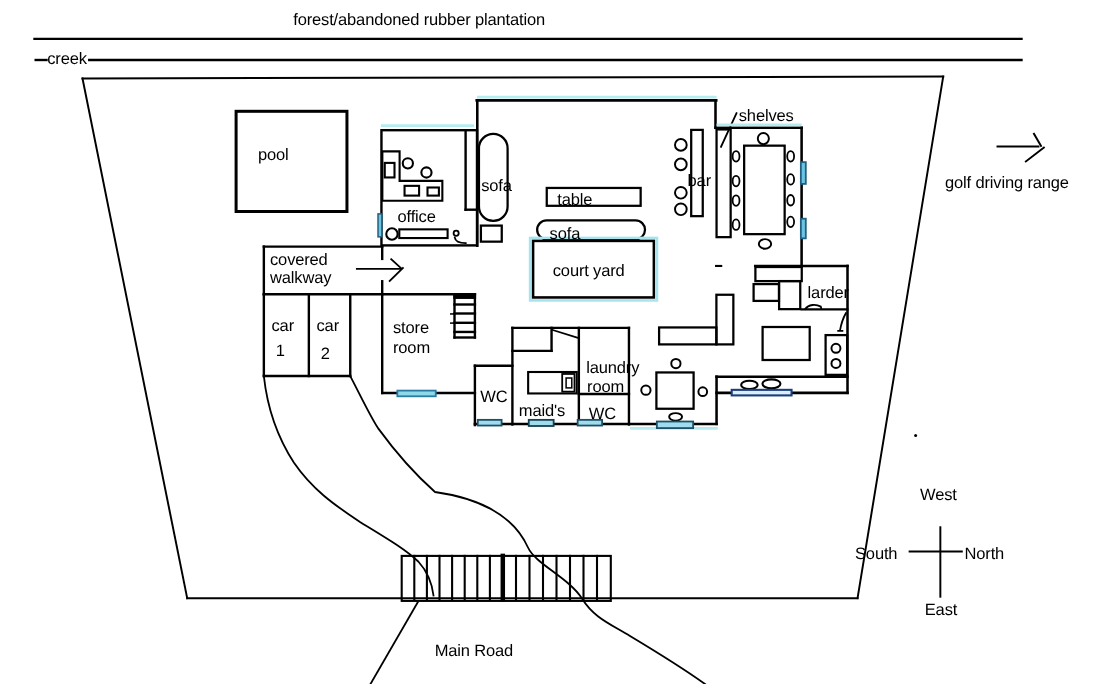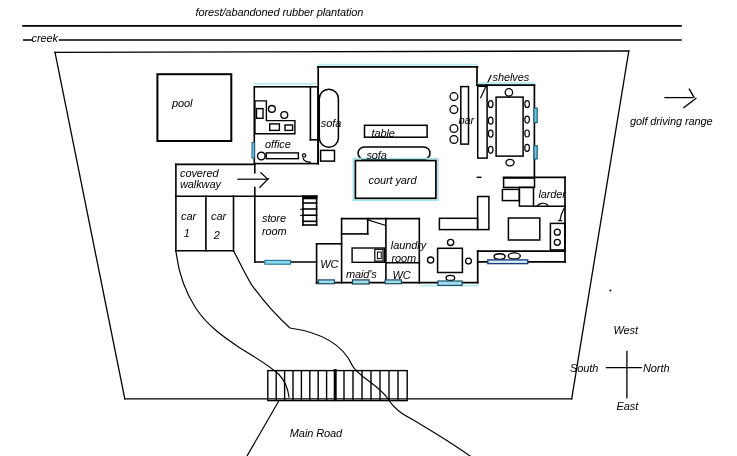--- a/index.html
+++ b/index.html
@@ -1,16 +1,16 @@
 <!DOCTYPE html>
 <html><head>
 <meta charset="utf-8">
 <style>
 html,body{margin:0;padding:0;background:#fff;}
-#wrap{position:relative;width:737px;height:456px;background:#fff;overflow:hidden;font-style:italic;}
+#wrap{position:relative;width:737px;height:456px;background:#fff;overflow:hidden;}
 svg{position:absolute;left:0;top:0;}
 text{font-family:"Liberation Sans",sans-serif;font-size:11px;fill:#000;letter-spacing:-0.1px;}
 </style>
 </head>
 <body>
 <div id="wrap">
 <svg width="737" height="456" viewBox="0 0 737 456">
 <g stroke="#000" stroke-width="1.6" fill="none" stroke-linecap="square">
 
 <line x1="23" y1="25.9" x2="681" y2="25.9"></line>

